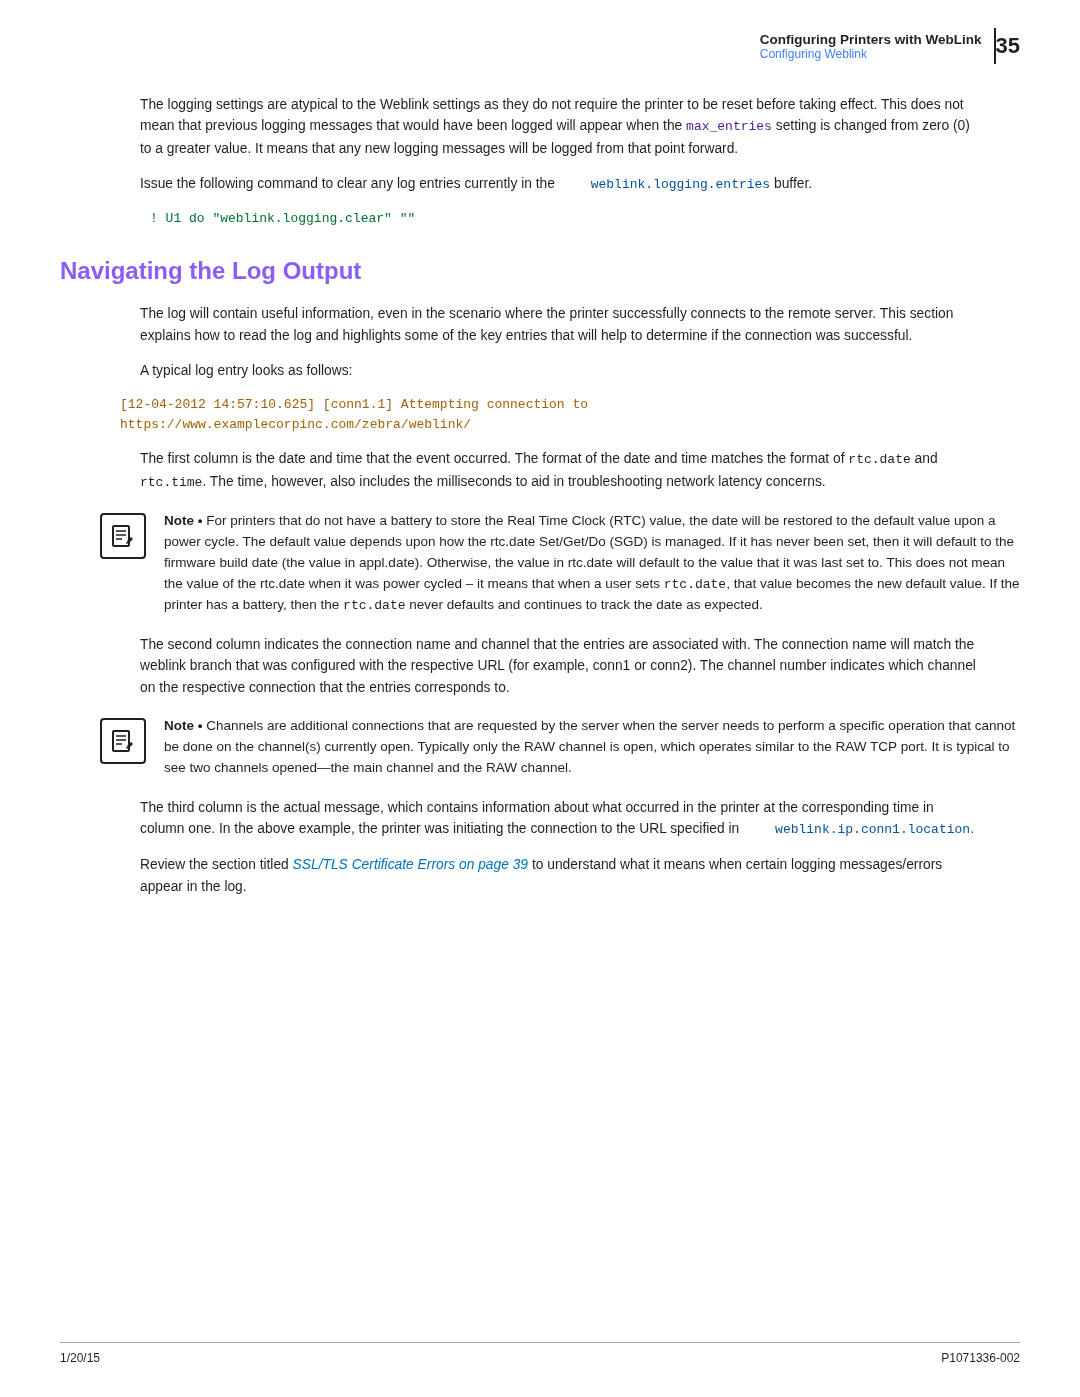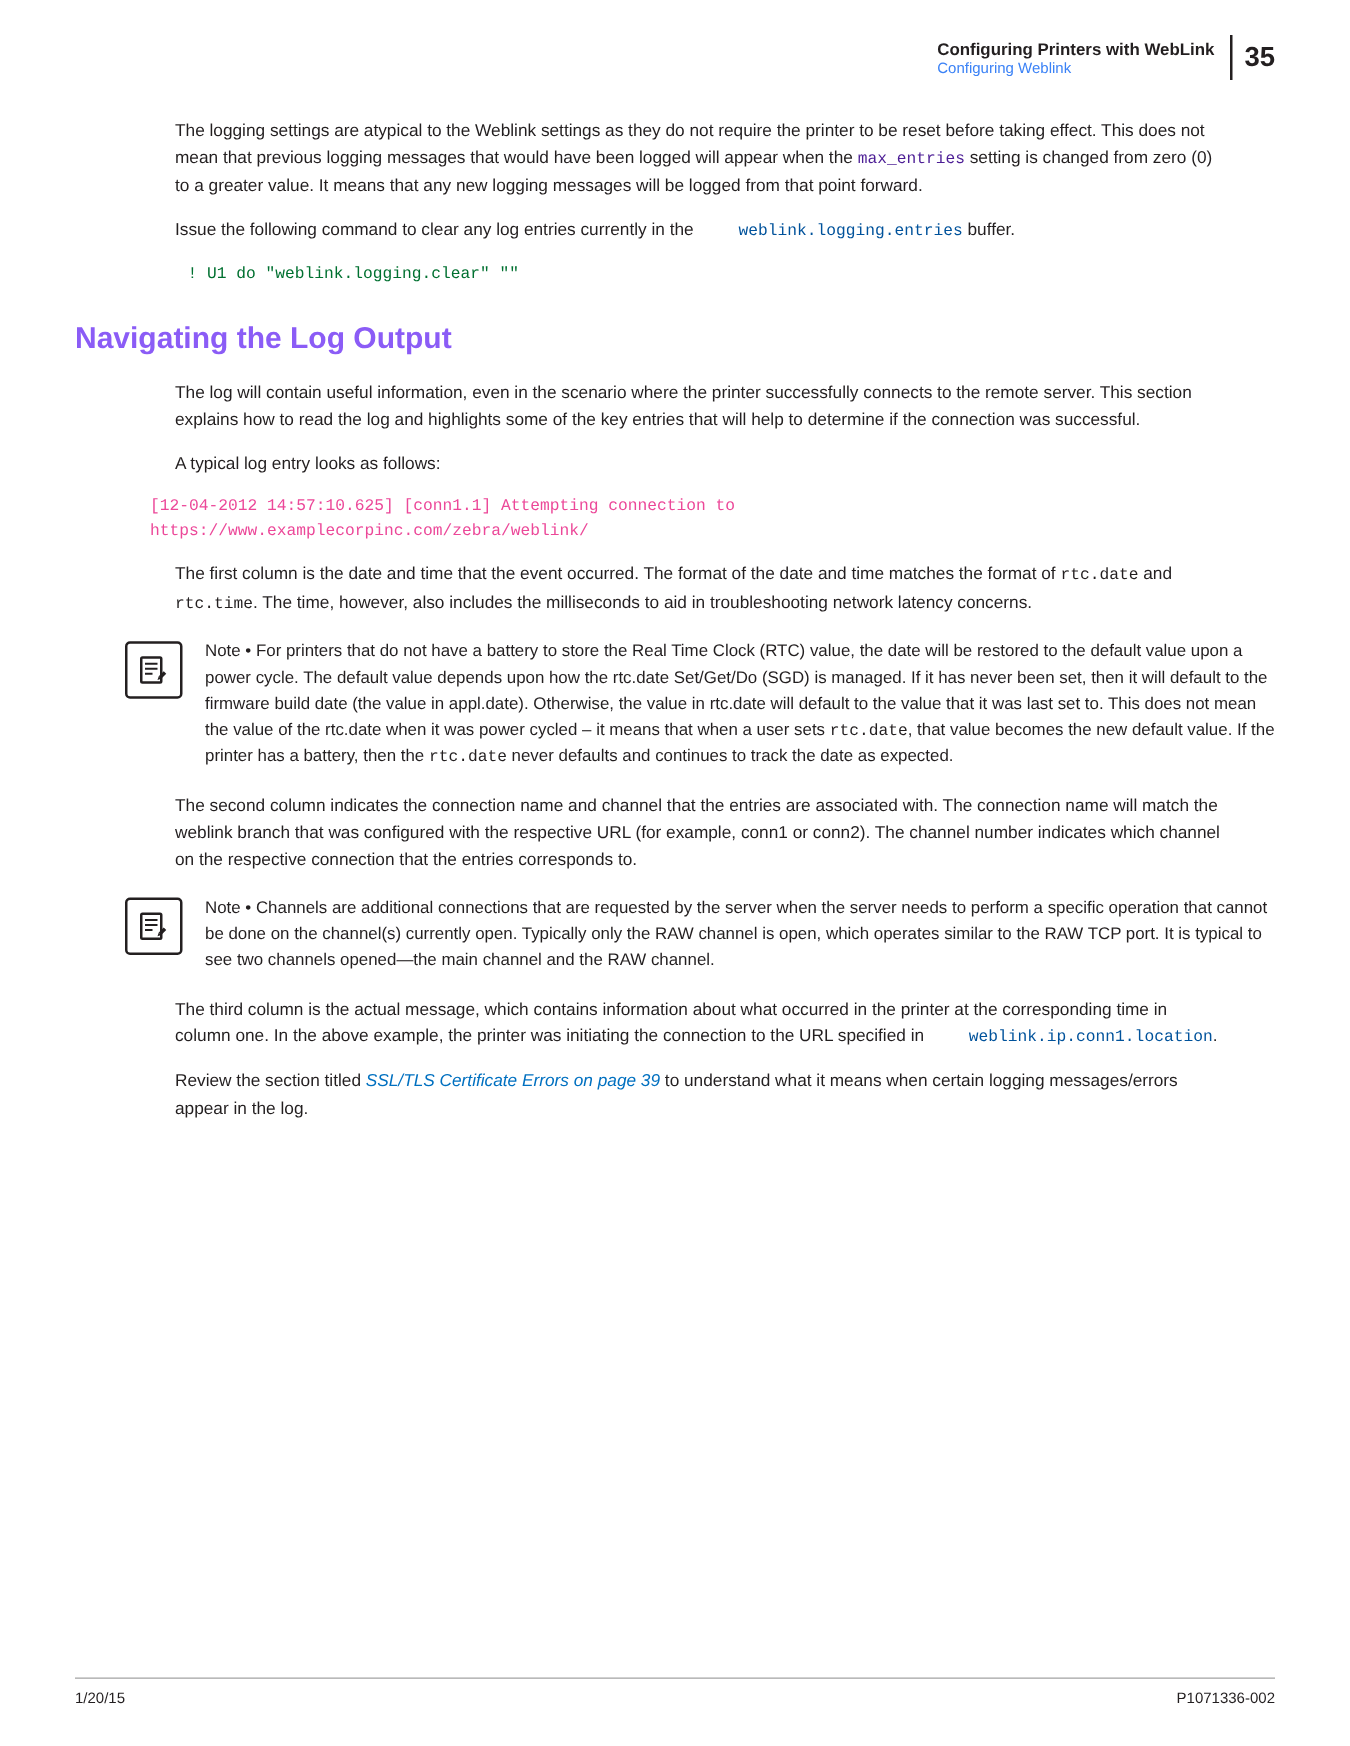--- a/index.html
+++ b/index.html
@@ -43,21 +43,21 @@
 
     .header-subtitle {
       font-size: 12px;
       color: #3b82f6;
     }
 
     .header-page-num {
       font-size: 22px;
       font-weight: bold;
       color: #231f20;
-      margin-left: 10px;
+      margin-left: 0;
       vertical-align: middle;
       line-height: 1;
     }
 
     .header-top-row {
       display: flex;
       align-items: center;
       justify-content: flex-end;
     }
 
@@ -87,21 +87,21 @@
     .code-inline {
       font-family: 'Courier New', Courier, monospace;
       font-size: 13px;
       color: #4c1d95;
     }
 
     
     .code-block {
       font-family: 'Courier New', Courier, monospace;
       font-size: 13px;
-      color: #ec4899;
+      color: #a16207;
       margin: 8px 0 14px 60px;
       line-height: 1.5;
     }
 
     .code-block-green {
       font-family: 'Courier New', Courier, monospace;
       font-size: 13px;
       color: #007030;
       margin: 6px 0 14px 90px;
       line-height: 1.5;
@@ -147,21 +147,21 @@
       height: 28px;
     }
 
     .note-text {
       font-size: 13.5px;
       line-height: 1.55;
       color: #231f20;
     }
 
     .note-text strong {
-      font-weight: normal;
+      font-weight: bold;
     }
 
     
     .page-footer {
       position: absolute;
       bottom: 32px;
       left: 60px;
       right: 60px;
       border-top: 1px solid #a3a3a3;
       padding-top: 8px;

